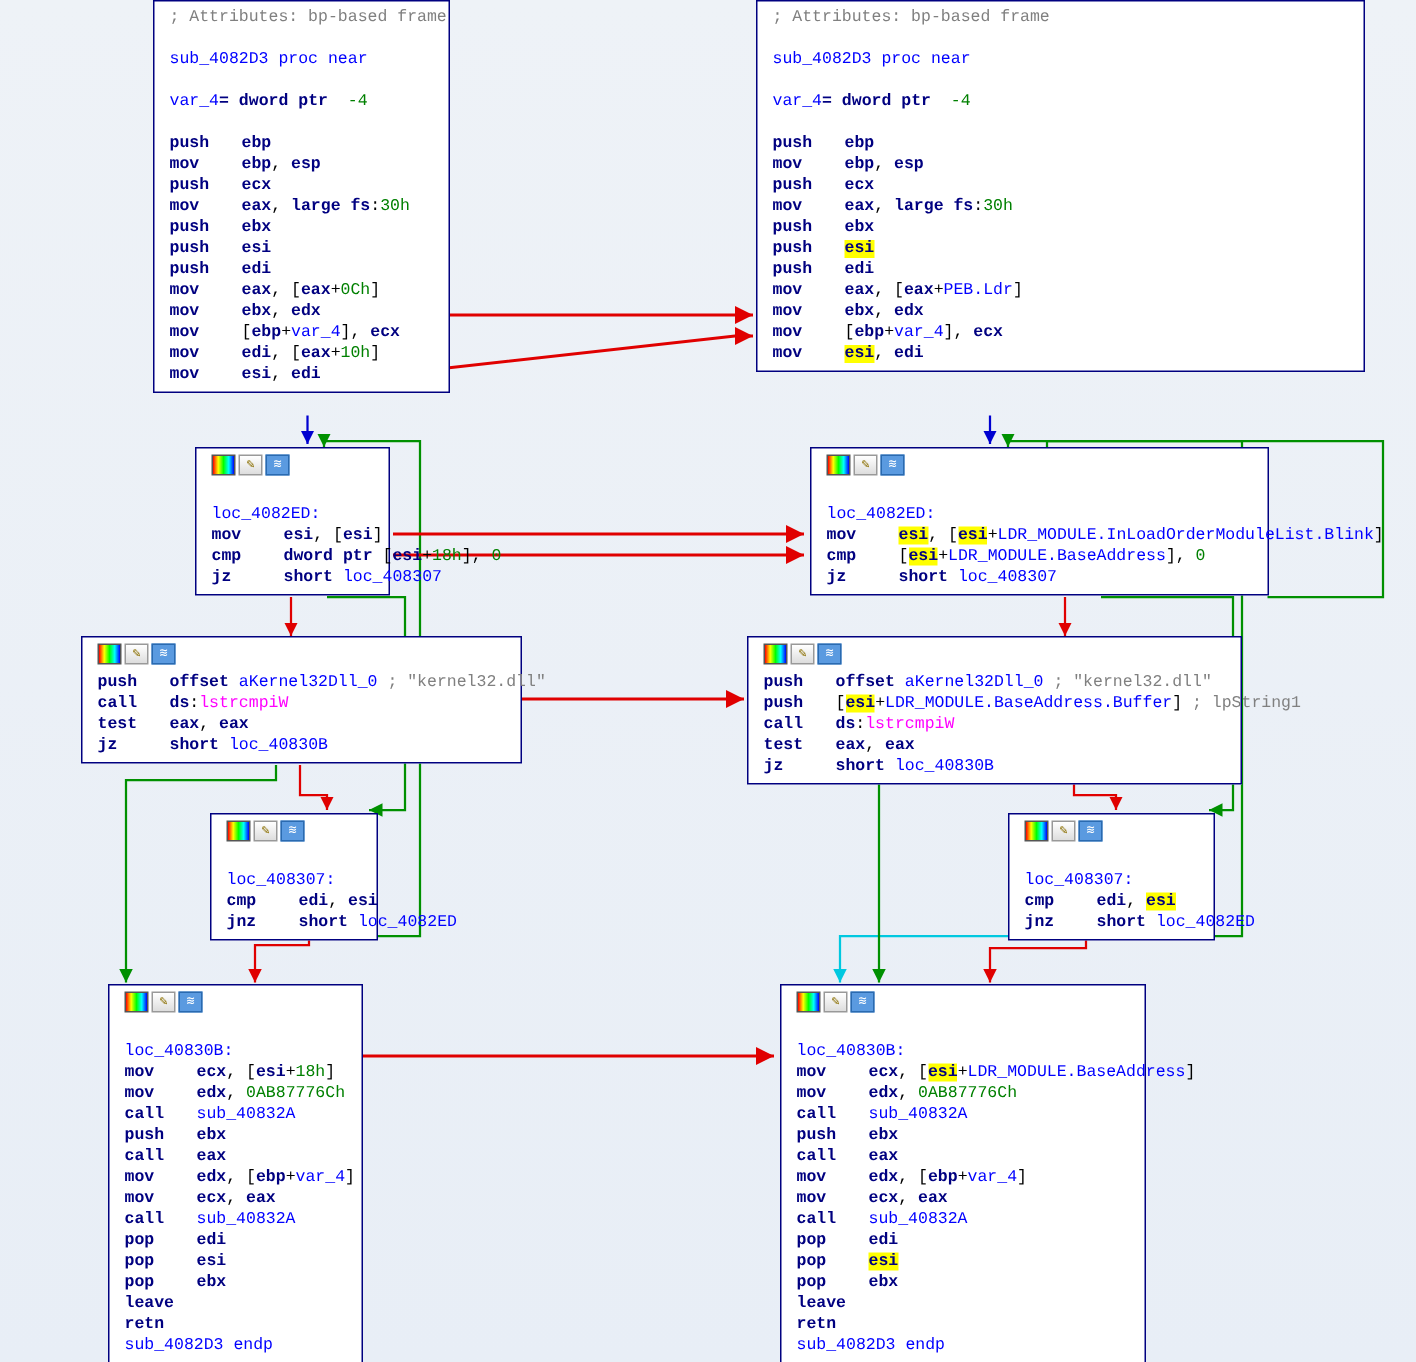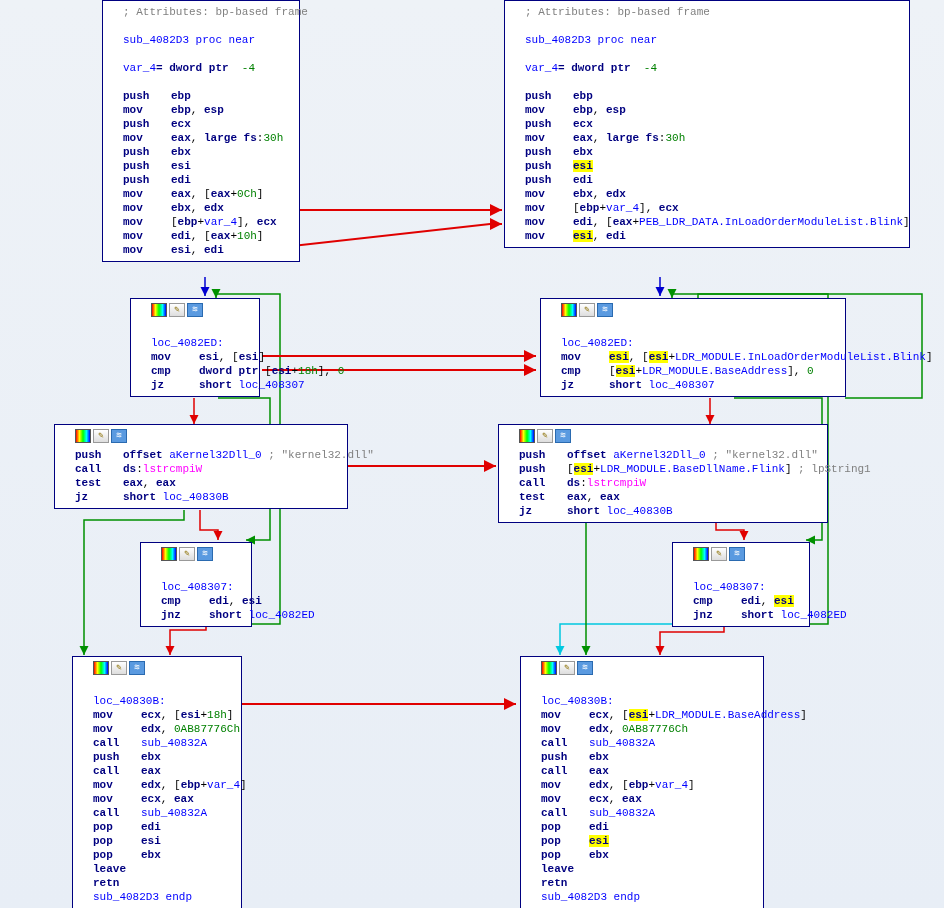--- a/index.html
+++ b/index.html
@@ -9,21 +9,21 @@
   background: linear-gradient(to bottom, #eef2f7 0%, #e8eef6 100%);
   width: 944px;
   height: 908px;
   position: relative;
   overflow: hidden;
 }
 .node {
   position: absolute;
   background: #ffffff;
   border: 1px solid #000080;
-  padding: 4px 20px;
+  padding: 4px 10px;
   line-height: 14px;
 }
 .header-icons {
   display: flex;
   gap: 2px;
   margin-bottom: 3px;
   padding-bottom: 2px;
 }
 .icon-btn {
   width: 16px;
@@ -191,23 +191,23 @@
   <div class="line">&nbsp;</div>
   <div class="line"><span class="symbol">var_4</span><span class="keyword">= dword ptr </span> <span class="number">-4</span></div>
   <div class="line">&nbsp;</div>
   <div class="line"><span class="keyword tablike">push</span><span class="keyword">ebp</span></div>
   <div class="line"><span class="keyword tablike">mov</span><span class="keyword">ebp</span>, <span class="keyword">esp</span></div>
   <div class="line"><span class="keyword tablike">push</span><span class="keyword">ecx</span></div>
   <div class="line"><span class="keyword tablike">mov</span><span class="keyword">eax</span>, <span class="keyword">large fs</span>:<span class="number">30h</span></div>
   <div class="line"><span class="keyword tablike">push</span><span class="keyword">ebx</span></div>
   <div class="line"><span class="keyword tablike">push</span><span class="keyword hl">esi</span></div>
   <div class="line"><span class="keyword tablike">push</span><span class="keyword">edi</span></div>
+  <div class="line"><span class="keyword tablike">mov</span><span class="keyword">eax</span>, [<span class="keyword">eax</span>+<span class="symbol">PEB.Ldr</span>]</div>
   <div class="line"><span class="keyword tablike">mov</span><span class="keyword">ebx</span>, <span class="keyword">edx</span></div>
   <div class="line"><span class="keyword tablike">mov</span>[<span class="keyword">ebp</span>+<span class="symbol">var_4</span>], <span class="keyword">ecx</span></div>
-  <div class="line"><span class="keyword tablike">mov</span><span class="keyword">edi</span>, [<span class="keyword">eax</span>+<span class="symbol">PEB_LDR_DATA.InLoadOrderModuleList.Blink</span>]</div>
   <div class="line"><span class="keyword tablike">mov</span><span class="keyword hl">esi</span>, <span class="keyword">edi</span></div>
 </div>
 
 <div class="node" style="left:540px; top:298px; width:306px;">
   <div class="header-icons">
     <span class="icon-btn icon-rainbow"></span>
     <span class="icon-btn icon-edit">✎</span>
     <span class="icon-btn icon-wave">≋</span>
   </div>
   <div class="line">&nbsp;</div>
@@ -217,21 +217,21 @@
   <div class="line"><span class="keyword tablike">jz</span><span class="keyword">short </span><span class="symbol">loc_408307</span></div>
 </div>
 
 <div class="node" style="left:498px; top:424px; width:330px;">
   <div class="header-icons">
     <span class="icon-btn icon-rainbow"></span>
     <span class="icon-btn icon-edit">✎</span>
     <span class="icon-btn icon-wave">≋</span>
   </div>
   <div class="line"><span class="keyword tablike">push</span><span class="keyword">offset</span> <span class="symbol">aKernel32Dll_0</span> <span class="comment">; "kernel32.dll"</span></div>
-  <div class="line"><span class="keyword tablike">push</span>[<span class="keyword hl">esi</span>+<span class="symbol">LDR_MODULE.BaseDllName.Flink</span>] <span class="comment">; lpString1</span></div>
+  <div class="line"><span class="keyword tablike">push</span>[<span class="keyword hl">esi</span>+<span class="symbol">LDR_MODULE.BaseAddress.Buffer</span>] <span class="comment">; lpString1</span></div>
   <div class="line"><span class="keyword tablike">call</span><span class="keyword">ds</span>:<span class="func-call">lstrcmpiW</span></div>
   <div class="line"><span class="keyword tablike">test</span><span class="keyword">eax</span>, <span class="keyword">eax</span></div>
   <div class="line"><span class="keyword tablike">jz</span><span class="keyword">short </span><span class="symbol">loc_40830B</span></div>
 </div>
 
 <div class="node" style="left:672px; top:542px; width:138px;">
   <div class="header-icons">
     <span class="icon-btn icon-rainbow"></span>
     <span class="icon-btn icon-edit">✎</span>
     <span class="icon-btn icon-wave">≋</span>

